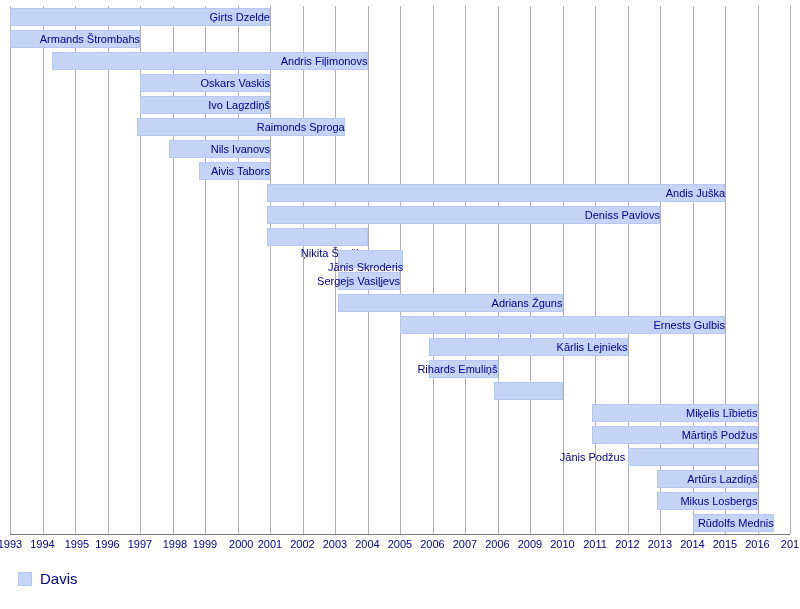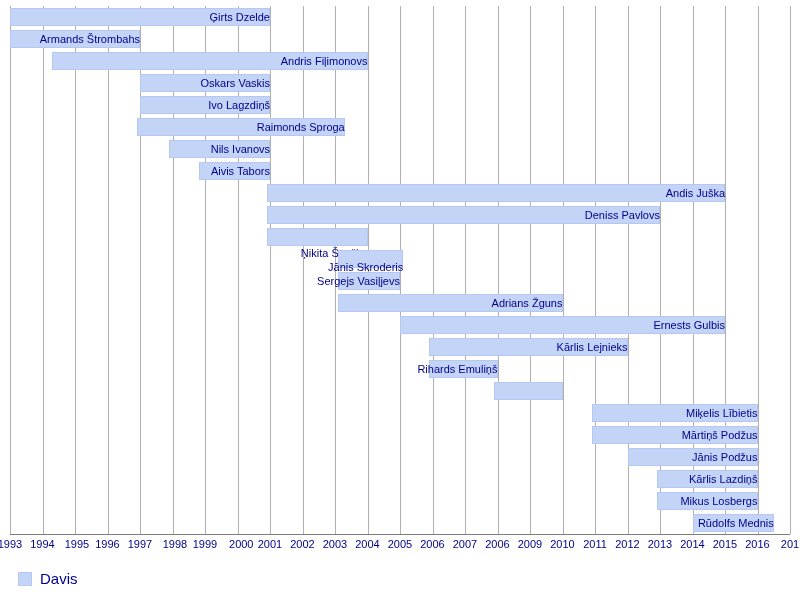--- a/index.html
+++ b/index.html
@@ -182,20 +182,20 @@
     <div class="bar" style="left: 429.25px; top: 338px; width: 198.25px; position: absolute; background: rgb(195, 212, 247);"></div>
     <div class="bar-label" style="left: 229.25px; width: 398.25px; top: 338px;">Kārlis Lejnieks</div>
     <div class="bar" style="left: 429.25px; top: 360px; width: 68.25px; position: absolute; background: rgb(195, 212, 247);"></div>
     <div class="bar-label" style="left: 229.25px; width: 268.25px; top: 360px;">Rihards Emuliņš</div>
     <div class="bar" style="left: 494.25px; top: 382px; width: 68.25px; position: absolute; background: rgb(195, 212, 247);"></div>
     <div class="bar" style="left: 591.75px; top: 404px; width: 165.75px; position: absolute; background: rgb(195, 212, 247);"></div>
     <div class="bar-label" style="left: 391.75px; width: 365.75px; top: 404px;">Miķelis Lībietis</div>
     <div class="bar" style="left: 591.75px; top: 426px; width: 165.75px; position: absolute; background: rgb(195, 212, 247);"></div>
     <div class="bar-label" style="left: 391.75px; width: 365.75px; top: 426px;">Mārtiņš Podžus</div>
     <div class="bar" style="left: 627.5px; top: 448px; width: 130px; position: absolute; background: rgb(195, 212, 247);"></div>
-    <div class="bar-label" style="left: 427.5px; width: 330px; top: 448px;">Jānis Podžus</div>
+    <div class="bar-label" style="left: 427.5px; width: 330px; top: 448px; text-align: center;">Jānis Podžus</div>
     <div class="bar" style="left: 656.75px; top: 470px; width: 100.75px; position: absolute; background: rgb(195, 212, 247);"></div>
-    <div class="bar-label" style="left: 456.75px; width: 300.75px; top: 470px;">Kārlis Lazdiņš</div>
+    <div class="bar-label" style="left: 456.75px; width: 300.75px; top: 470px;">Artūrs Lazdiņš</div>
     <div class="bar" style="left: 656.75px; top: 492px; width: 100.75px; position: absolute; background: rgb(195, 212, 247);"></div>
     <div class="bar-label" style="left: 456.75px; width: 300.75px; top: 492px;">Mikus Losbergs</div>
     <div class="bar" style="left: 692.5px; top: 514px; width: 81.25px; position: absolute; background: rgb(195, 212, 247);"></div>
     <div class="bar-label" style="left: 492.5px; width: 281.25px; top: 514px;">Rūdolfs Mednis</div>
   </div>
 
 </body></html>

